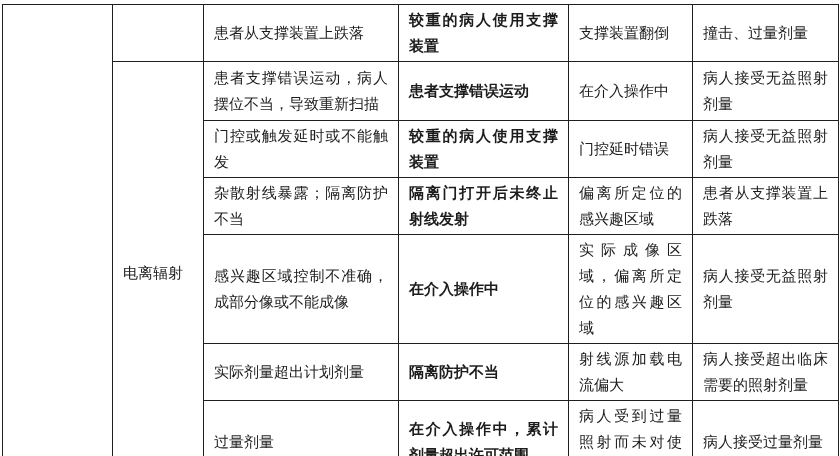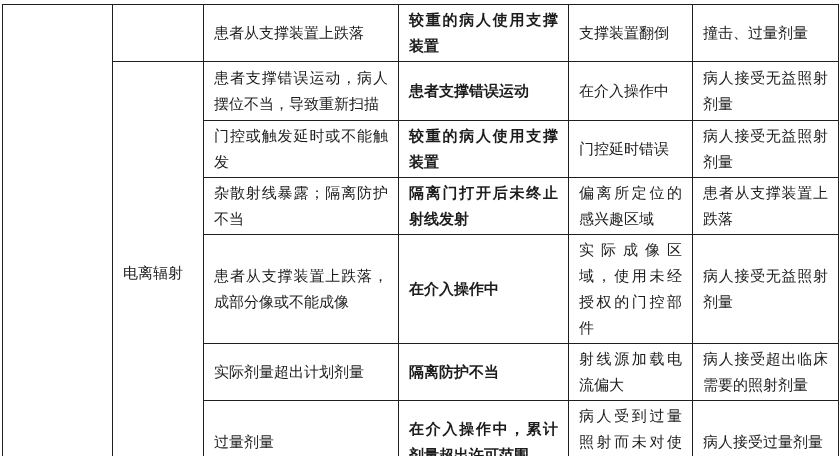--- a/index.html
+++ b/index.html
@@ -87,23 +87,23 @@
         <td class="col-c5">门控延时错误</td>
         <td class="col-c6">病人接受无益照射剂量</td>
       </tr>
       <tr class="r4">
         <td class="col-c3">杂散射线暴露；隔离防护不当</td>
         <td class="col-c4">隔离门打开后未终止射线发射</td>
         <td class="col-c5">偏离所定位的感兴趣区域</td>
         <td class="col-c6">患者从支撑装置上跌落</td>
       </tr>
       <tr class="r5">
-        <td class="col-c3">患者从支撑装置上跌落，成部分像或不能成像</td>
+        <td class="col-c3">感兴趣区域控制不准确，成部分像或不能成像</td>
         <td class="col-c4">在介入操作中</td>
-        <td class="col-c5">实际成像区域，使用未经授权的门控部件</td>
+        <td class="col-c5">实际成像区域，偏离所定位的感兴趣区域</td>
         <td class="col-c6">病人接受无益照射剂量</td>
       </tr>
       <tr class="r6">
         <td class="col-c3">实际剂量超出计划剂量</td>
         <td class="col-c4">隔离防护不当</td>
         <td class="col-c5">射线源加载电流偏大</td>
         <td class="col-c6">病人接受超出临床需要的照射剂量</td>
       </tr>
       <tr class="r7">
         <td class="col-c3">过量剂量</td>

